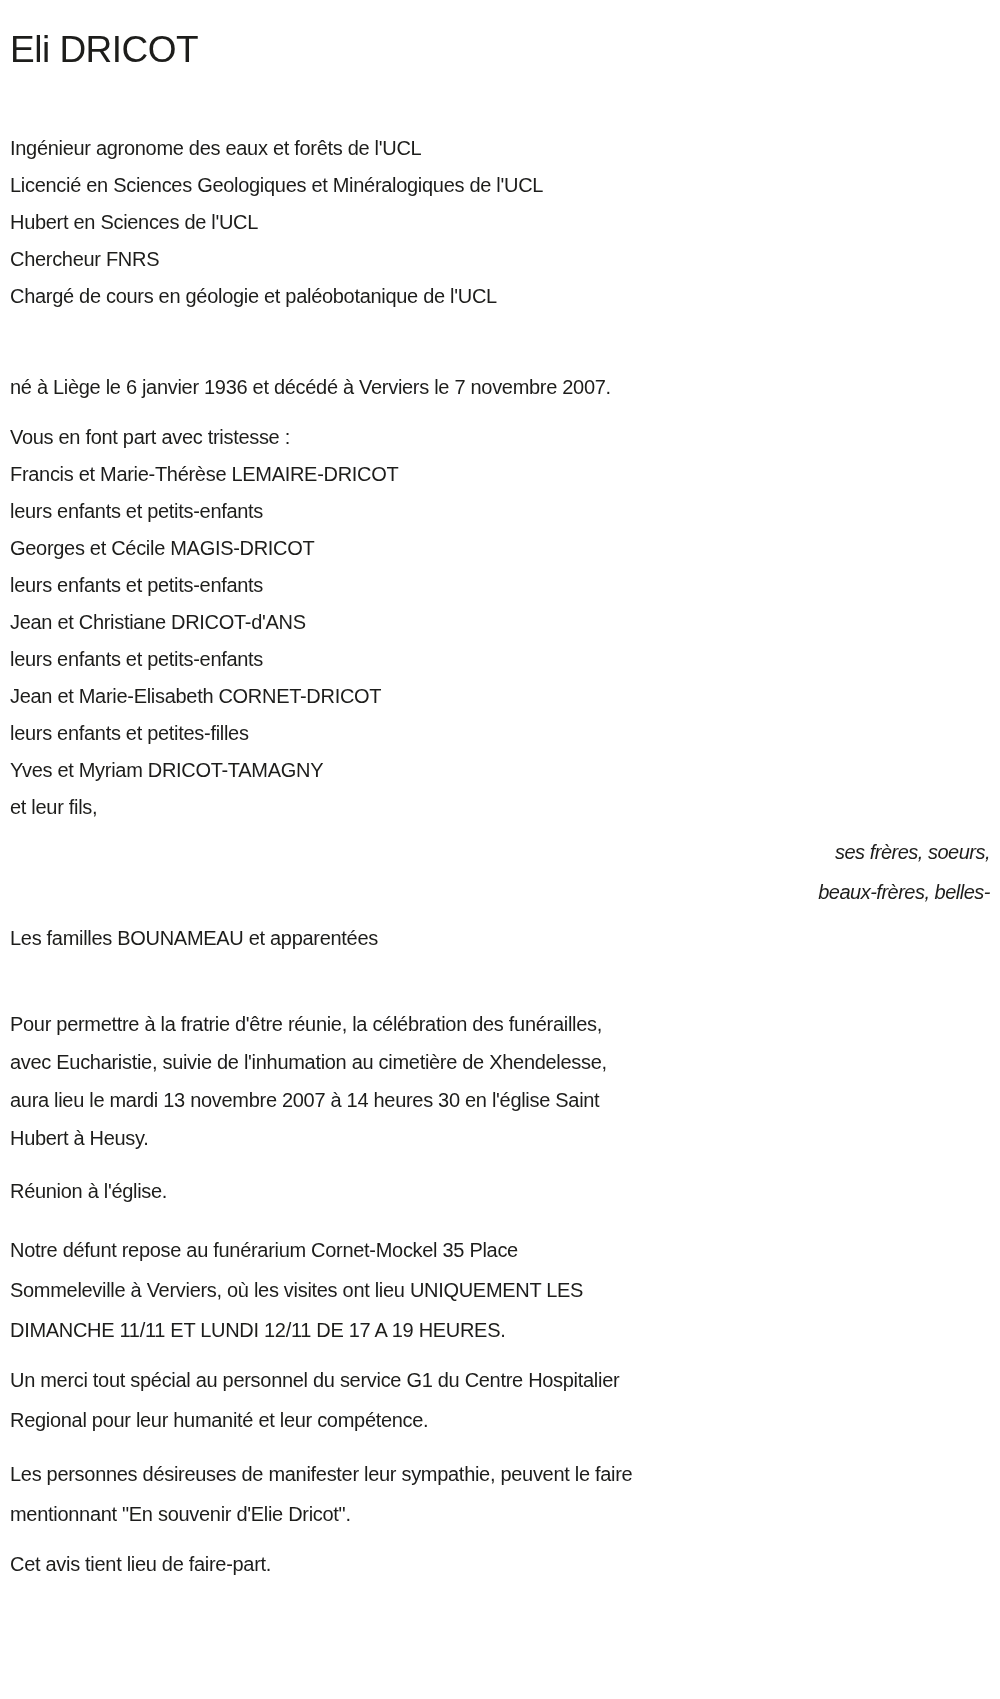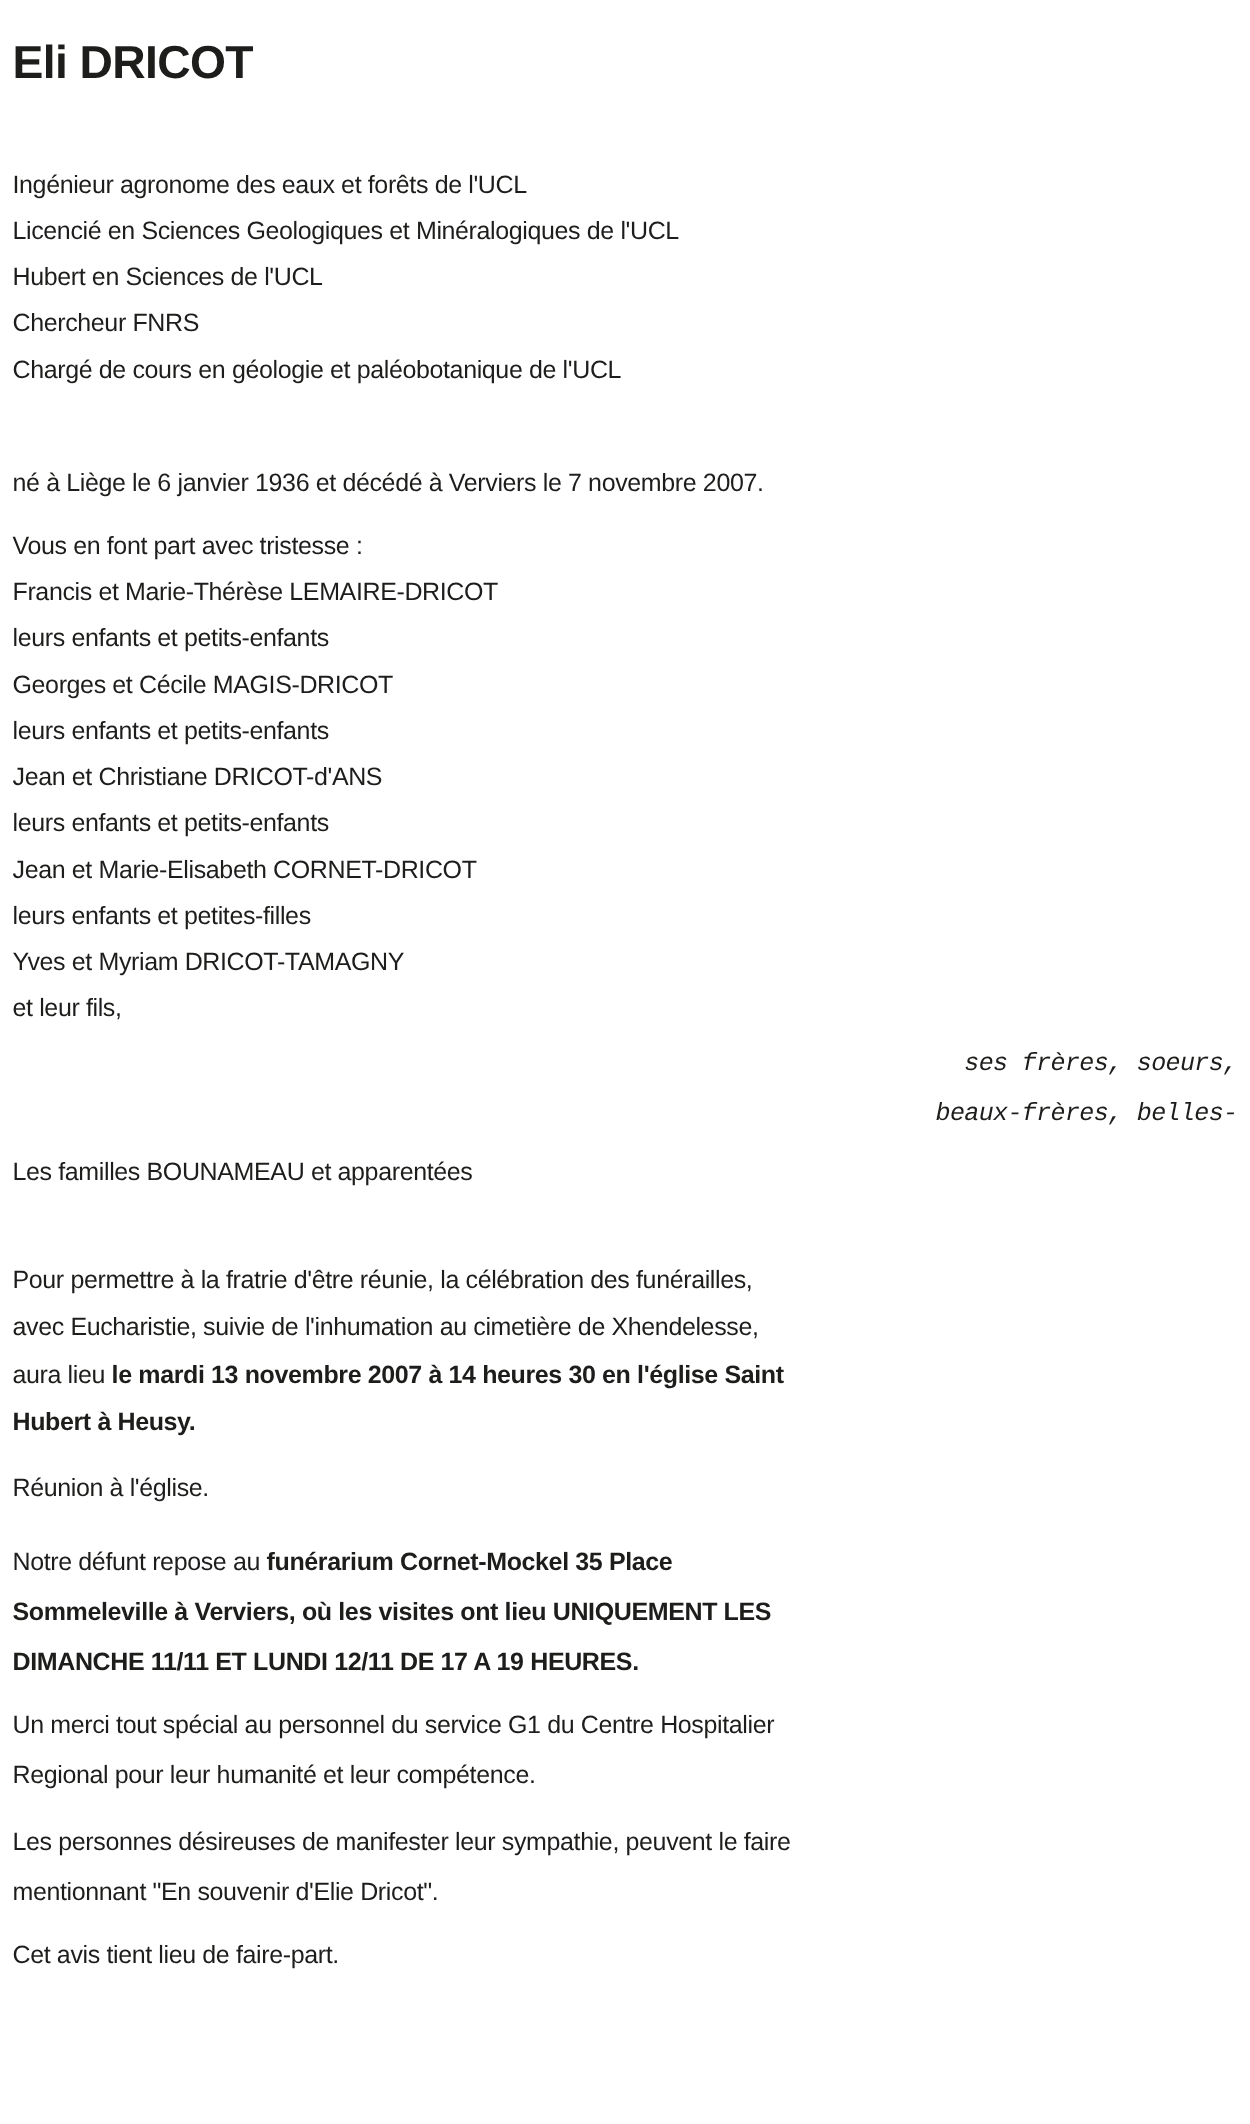--- a/index.html
+++ b/index.html
@@ -16,43 +16,43 @@
     width: 1000px;
     min-height: 1699px;
     padding: 28px 10px 20px 10px;
     font-family: "Liberation Sans", "DejaVu Sans", sans-serif;
     font-stretch: condensed;
     color: #1d1d1b;
   }
   .page-title {
     font-size: 37px;
     line-height: 44px;
-    font-weight: 700;
+    font-weight: 400;
     letter-spacing: -0.5px;
     margin: 0 0 58px 0;
   }
   .block {
     font-size: 20px;
     line-height: 37px;
     letter-spacing: -0.3px;
     margin: 0 0 14px 0;
   }
   .block .line {
     white-space: nowrap;
   }
-  .block .b { font-weight: 700; }
+  .block .b { font-weight: 400; }
 
   
   [data-name="credentials"]            { margin-bottom: 54px; }
   [data-name="birth-death-line"]       { margin-bottom: 13px; }
   [data-name="announcement-family-list"] { margin-bottom: 6px; }
   [data-name="relatives-mention"] {
     text-align: right;
     font-style: italic;
-    font-family: Liberation Mono, monospace;
+    font-family: Liberation Sans, sans-serif;
     font-stretch: normal;
     line-height: 40px;
     letter-spacing: -0.5px;
     margin-bottom: 8px;
   }
   [data-name="families-line"]          { margin-bottom: 48px; }
   [data-name="funeral-details"]        { line-height: 38px; margin-bottom: 16px; }
   [data-name="church-meeting-line"]    { margin-bottom: 20px; }
   [data-name="funeral-home-visits"]    { line-height: 40px; margin-bottom: 10px; }
   [data-name="thanks-paragraph"]       { line-height: 40px; margin-bottom: 14px; }

